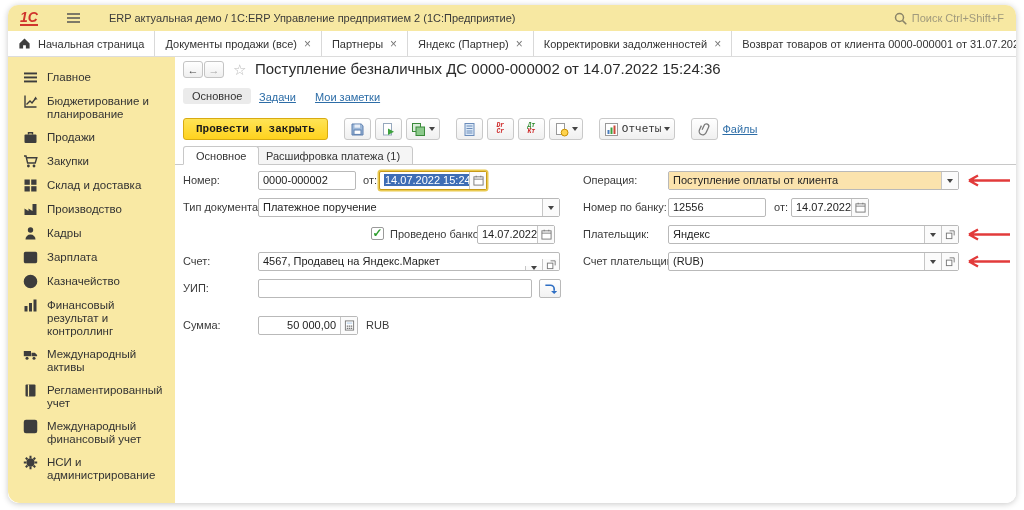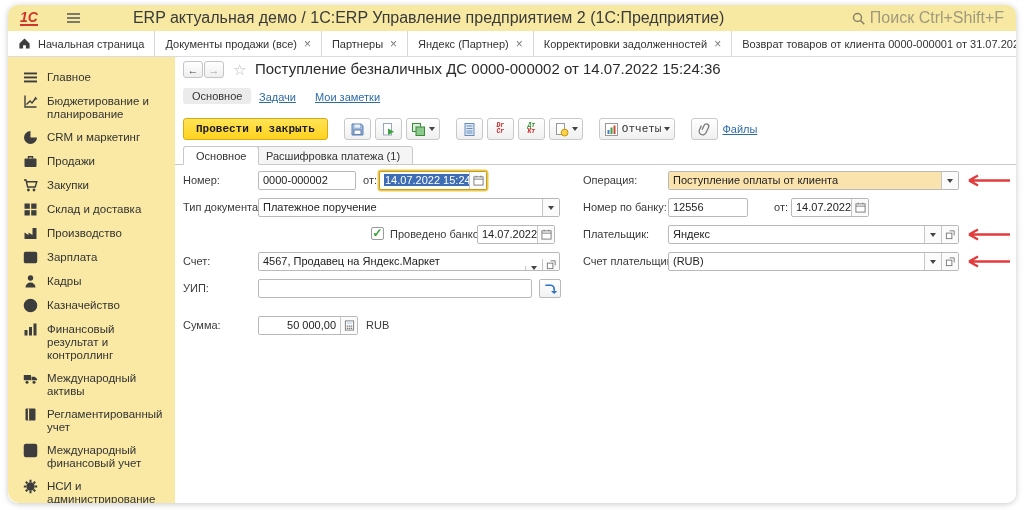--- a/index.html
+++ b/index.html
@@ -2,22 +2,22 @@
 <html><head>
 <meta charset="utf-8">
 <style>
   html,body{margin:0;padding:0;background:#fff;width:1024px;height:510px;font-family:"Liberation Sans",sans-serif;}
   *{box-sizing:border-box;}
   .app{position:absolute;left:8px;top:5px;width:1008px;height:498px;border-radius:10px;
        box-shadow:0 1px 6px rgba(0,0,0,.22);overflow:hidden;background:#fff;}
   
   .topbar{height:26px;background:#f7e8a2;display:flex;align-items:center;padding:0 12px;gap:28px;}
   .logo1c{color:#d0342c;font-weight:bold;font-style:italic;font-size:14px;border-bottom:2px solid #d0342c;line-height:13px;}
-  .tb-title{font-size:16px;color:#3a3a3a;flex:1;white-space:nowrap;overflow:hidden;margin-left:24px;}
-  .tb-search{display:flex;align-items:center;gap:5px;font-size:16px;color:#a09a7d;}
+  .tb-title{font-size:11px;color:#3a3a3a;flex:1;white-space:nowrap;overflow:hidden;}
+  .tb-search{display:flex;align-items:center;gap:5px;font-size:11px;color:#a09a7d;}
   
   .tabbar{height:26px;background:#fff;border-bottom:1px solid #dcdcdc;display:flex;align-items:stretch;overflow:hidden;}
   .wtab{display:flex;align-items:center;gap:7px;padding:12px 10px;border-right:1px solid #d9d9d9;font-size:11px;color:#333;white-space:nowrap;cursor:default;}
   .wtab .x{color:#777;font-size:12px;line-height:10px;}
   
   .bodyrow{position:relative;height:446px;background:#fff;}
   .sidebar{position:absolute;left:0;top:0;width:167px;height:446px;background:#f9e9a4;
            border-bottom-left-radius:12px;padding:10px 0 0 0;display:flex;flex-direction:column;gap:2px;overflow:hidden;}
   .side-item{display:flex;gap:9px;padding:4px 6px 4px 15px;font-size:11.5px;color:#333;line-height:13px;align-items:flex-start;cursor:default;}
   .sico{width:15px;height:15px;flex:none;margin-top:-1px;}
@@ -130,26 +130,20 @@
       <div class="side-item">
         <svg class="sico" viewBox="0 0 15 15">
             <path class="st" d="M2 1.5 V13 H13.5"></path>
             <path class="st" d="M3.5 10.5 L7 7 L9 9 L12.5 4.5"></path>
             <path d="M12.5 2.5 l2 3 -3.4-.3 z"></path>
           </svg>
         <span>Бюджетирование и планирование</span>
       </div>
       <div class="side-item">
         <svg class="sico" viewBox="0 0 15 15">
-            <path d="M7.5 1 a6.5 6.5 0 1 0 6.5 6.5 H7.5 Z"></path>
-          </svg>
-        <span>CRM и маркетинг</span>
-      </div>
-      <div class="side-item">
-        <svg class="sico" viewBox="0 0 15 15">
             <rect x="1.5" y="4.5" width="12" height="8.5" rx="1"></rect>
             <path class="st" d="M5.5 4.5 V2.8 h4 V4.5"></path>
           </svg>
         <span>Продажи</span>
       </div>
       <div class="side-item">
         <svg class="sico" viewBox="0 0 15 15">
             <path class="st" d="M1 2 h2 l1.6 7 h7.6 l1.6 -5.3 H4"></path>
             <circle cx="5.4" cy="12" r="1.4"></circle>
             <circle cx="11" cy="12" r="1.4"></circle>
@@ -166,33 +160,33 @@
         <span>Склад и доставка</span>
       </div>
       <div class="side-item">
         <svg class="sico" viewBox="0 0 15 15">
             <path d="M1.5 13 V6.5 L5.5 9 V6.5 L9.5 9 V2 H13.5 V13 Z"></path>
           </svg>
         <span>Производство</span>
       </div>
       <div class="side-item">
         <svg class="sico" viewBox="0 0 15 15">
+            <circle cx="7.5" cy="4" r="2.7"></circle>
+            <path d="M2.5 13.5 a5 5 0 0 1 10 0 Z"></path>
+          </svg>
+        <span>Кадры</span>
+      </div>
+      <div class="side-item">
+        <svg class="sico" viewBox="0 0 15 15">
             <rect x="1.5" y="2.5" width="12" height="10" rx="1" fill="none" stroke="#3d3d3d" stroke-width="1.4"></rect>
             <line x1="3.5" y1="5.5" x2="11.5" y2="5.5" stroke="#3d3d3d" stroke-width="1.2"></line>
             <line x1="3.5" y1="8" x2="11.5" y2="8" stroke="#3d3d3d" stroke-width="1.2"></line>
             <line x1="3.5" y1="10.2" x2="8.5" y2="10.2" stroke="#3d3d3d" stroke-width="1.2"></line>
           </svg>
         <span>Зарплата</span>
-      </div>
-      <div class="side-item">
-        <svg class="sico" viewBox="0 0 15 15">
-            <circle cx="7.5" cy="4" r="2.7"></circle>
-            <path d="M2.5 13.5 a5 5 0 0 1 10 0 Z"></path>
-          </svg>
-        <span>Кадры</span>
       </div>
       <div class="side-item">
         <svg class="sico" viewBox="0 0 15 15">
             <circle cx="7.5" cy="7.5" r="6" fill="none" stroke="#3d3d3d" stroke-width="1.6"></circle>
             <text x="7.5" y="10.6" font-size="8.5" font-weight="bold" text-anchor="middle" fill="#3d3d3d">₽</text>
           </svg>
         <span>Казначейство</span>
       </div>
       <div class="side-item">
         <svg class="sico" viewBox="0 0 15 15">
@@ -368,21 +362,21 @@
         </svg>
 
       <div class="flabel" style="left:8px;top:141px;">Тип документа:</div>
       <div class="fld" style="left:83px;top:141px;width:302px;">
         <span class="val">Платежное поручение</span>
         <span class="fbtn">
             <span class="caret"></span>
           </span>
       </div>
       <div class="flabel" style="left:408px;top:141px;">Номер по банку:</div>
-      <div class="fld" style="left:493px;top:141px;width:80px;">
+      <div class="fld" style="left:493px;top:141px;width:98px;">
           <span class="val">12556</span>
         </div>
       <div class="flabel" style="left:599px;top:141px;">от:</div>
       <div class="fld" style="left:616px;top:141px;width:78px;">
         <span class="val">14.07.2022</span>
         <span class="fbtn">
             <svg width="11" height="11" viewBox="0 0 12 12">
               <rect x="1" y="2" width="10" height="9" fill="#fff" stroke="#777"></rect>
               <line x1="1" y1="4.5" x2="11" y2="4.5" stroke="#777"></line>
               <line x1="3.5" y1="0.8" x2="3.5" y2="2.5" stroke="#777"></line>

